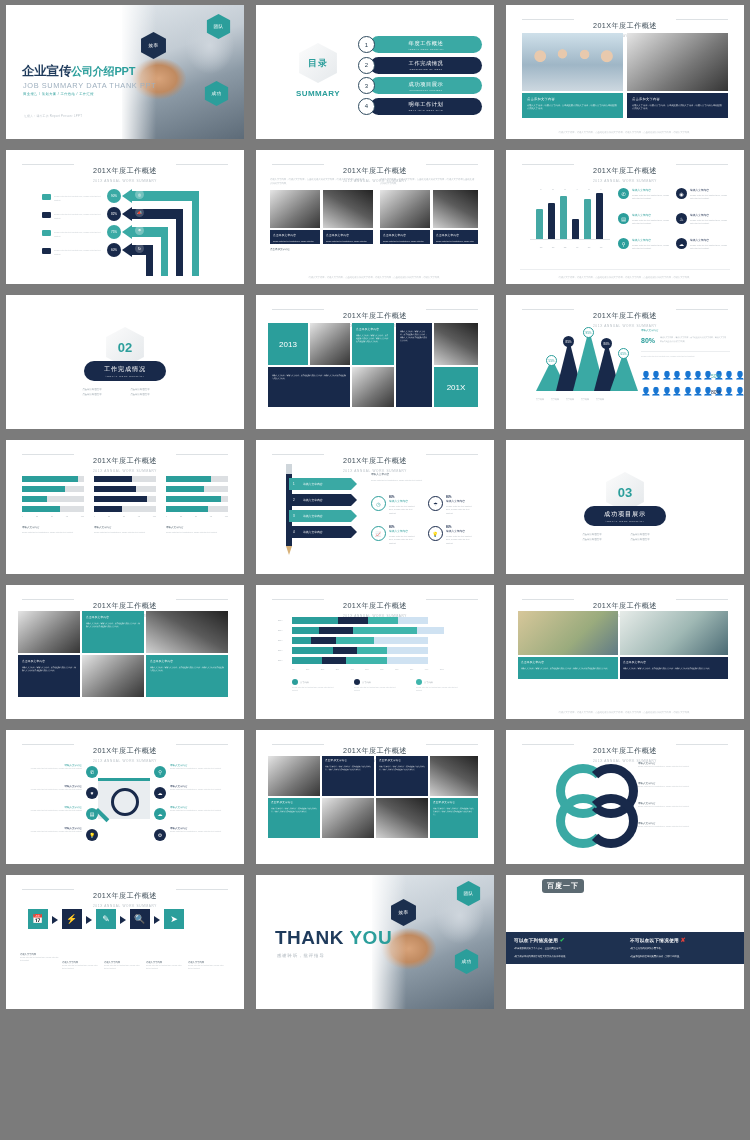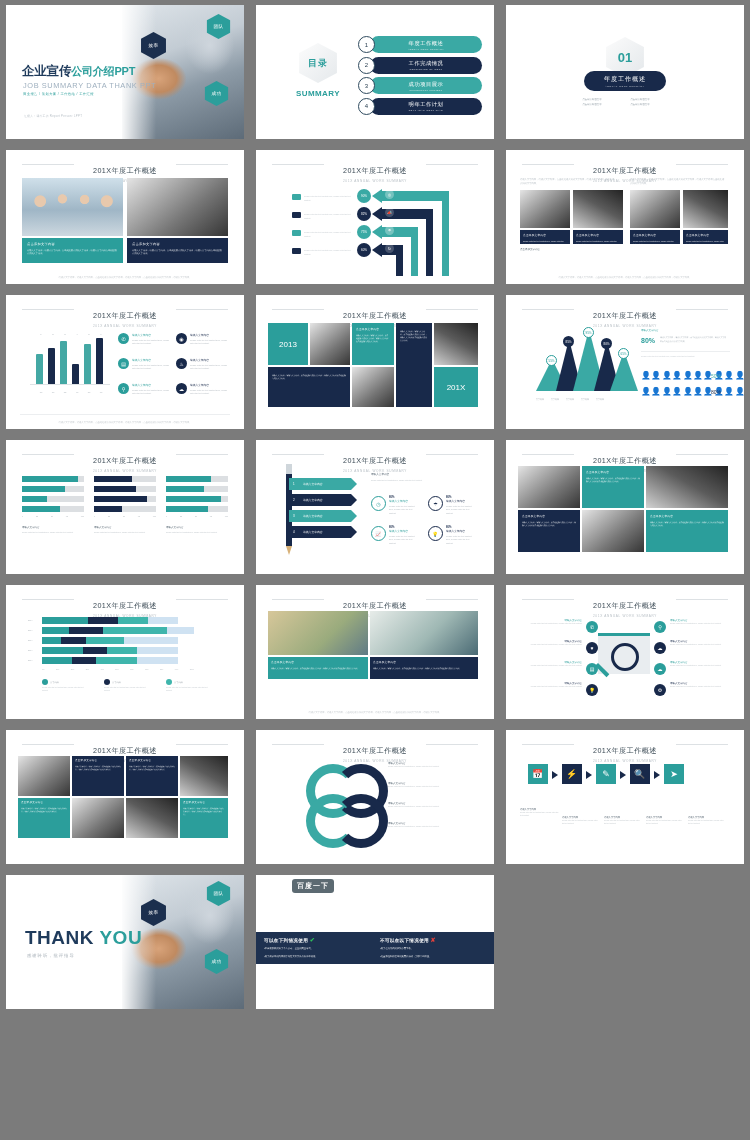--- a/index.html
+++ b/index.html
@@ -176,37 +176,20 @@
           <div class="toc-pill navy">
             <div class="zh">明年工作计划</div>
             <div class="en">NEXT YEAR WORK PLAN</div>
           </div>
           <div class="toc-num">4</div>
         </div>
       </div>
     </div>
   </div>
 
-  <div class="cell">
-    <div class="slide">
-      <div class="sec-hex">
-          <span>01</span>
-        </div>
-      <div class="sec-pill">
-        <div class="zh">年度工作概述</div>
-        <div class="en">ANNUAL WORK SUMMARY</div>
-      </div>
-      <div class="sec-bul">
-        <i>点击输入标题文字</i>
-        <i>点击输入标题文字</i>
-        <i>点击输入标题文字</i>
-        <i>点击输入标题文字</i>
-      </div>
-    </div>
-  </div>
 
   <div class="cell">
     <div class="slide">
       <div class="shead">
         <div class="ln l"></div><div class="ln r"></div>
         <div class="t">201X年度工作概述</div>
         <div class="s">201X ANNUAL WORK SUMMARY</div>
       </div>
       <div class="ph people" style="left:16px;top:28px;width:101px;height:58px;"></div>
       <div class="ph gray" style="left:121px;top:28px;width:101px;height:58px;"></div>
@@ -385,20 +368,37 @@
           <div class="ictxt">
             <div class="h n">请输入文字内容</div>
             <div class="p">Please enter the text content here, please enter the text content.</div>
           </div>
         </div>
       <div class="botline"></div>
       <div class="botnote">请输入文字内容，请输入文字内容，点击此处输入您的文字内容，请输入文字内容，点击此处输入您的文字内容，请输入文字内容。</div>
     </div>
   </div>
 
+  <div class="cell">
+    <div class="slide">
+      <div class="sec-hex">
+          <span>02</span>
+        </div>
+      <div class="sec-pill">
+        <div class="zh">工作完成情况</div>
+        <div class="en">ANNUAL WORK SUMMARY</div>
+      </div>
+      <div class="sec-bul">
+        <i>点击输入标题文字</i>
+        <i>点击输入标题文字</i>
+        <i>点击输入标题文字</i>
+        <i>点击输入标题文字</i>
+      </div>
+    </div>
+  </div>
 
   <div class="cell">
     <div class="slide">
       <div class="shead">
         <div class="ln l"></div><div class="ln r"></div>
         <div class="t">201X年度工作概述</div>
         <div class="s">201X ANNUAL WORK SUMMARY</div>
       </div>
       <div style="position:absolute;left:12px;top:28px;width:40px;height:42px;background:#2b9e9b;display:flex;align-items:center;justify-content:center;color:#fff;font-size:8px;">
           <span>2013</span>
@@ -628,20 +628,37 @@
           <div class="ic on" style="width:13px;height:13px;">💡</div>
           <div class="ictxt">
             <div class="h n" style="font-weight:bold;">80%</div>
             <div class="h n">请输入文字内容</div>
             <div class="p">Please enter the text content here, please enter the text content.</div>
           </div>
         </div>
     </div>
   </div>
 
+  <div class="cell">
+    <div class="slide">
+      <div class="sec-hex">
+          <span>03</span>
+        </div>
+      <div class="sec-pill">
+        <div class="zh">成功项目展示</div>
+        <div class="en">ANNUAL WORK SUMMARY</div>
+      </div>
+      <div class="sec-bul">
+        <i>点击输入标题文字</i>
+        <i>点击输入标题文字</i>
+        <i>点击输入标题文字</i>
+        <i>点击输入标题文字</i>
+      </div>
+    </div>
+  </div>
 
   <div class="cell">
     <div class="slide">
       <div class="shead">
         <div class="ln l"></div><div class="ln r"></div>
         <div class="t">201X年度工作概述</div>
         <div class="s">201X ANNUAL WORK SUMMARY</div>
       </div>
       <div class="ph gray" style="left:12px;top:26px;width:62px;height:42px;"></div>
       <div class="blk teal" style="left:76px;top:26px;width:62px;height:42px;padding:4px;">

